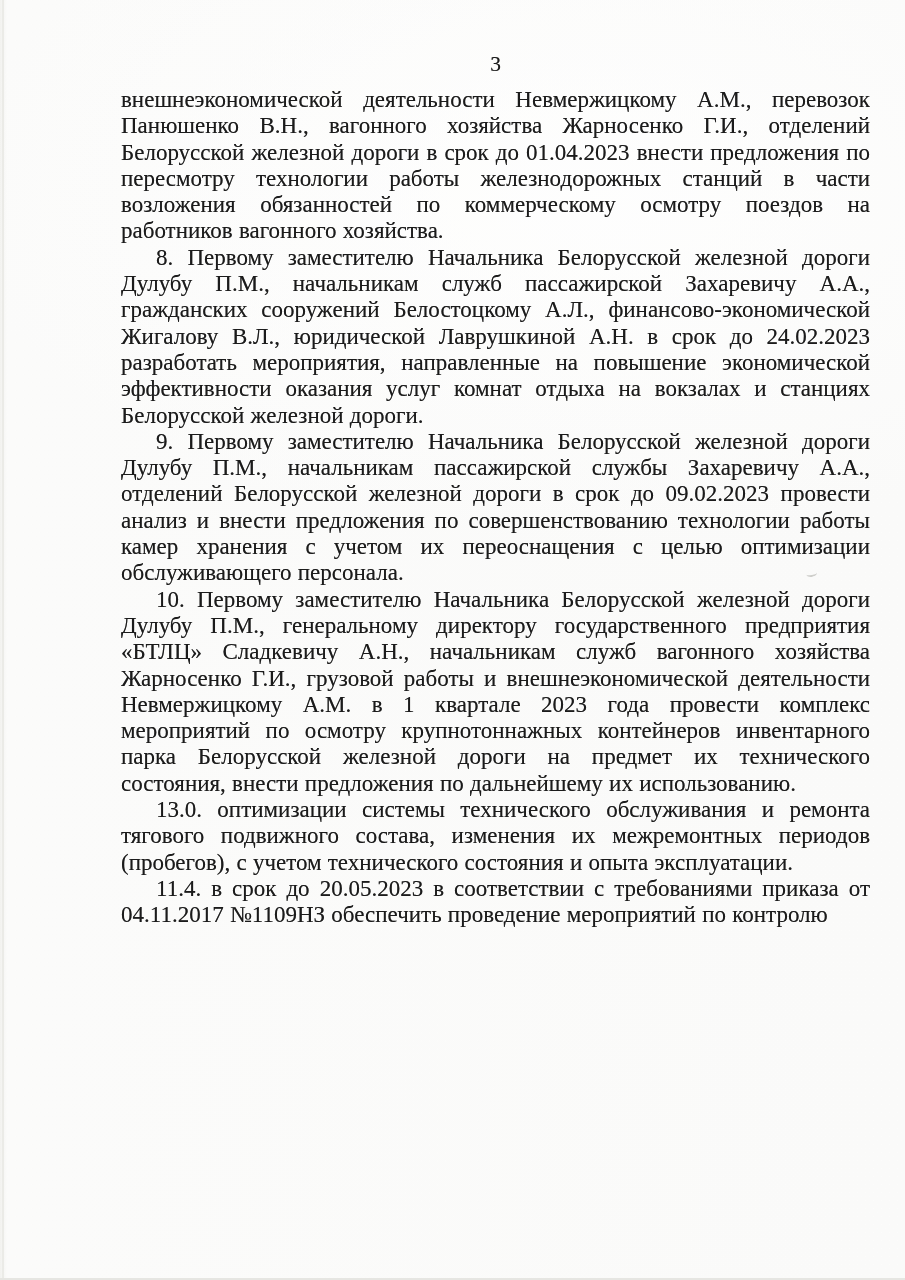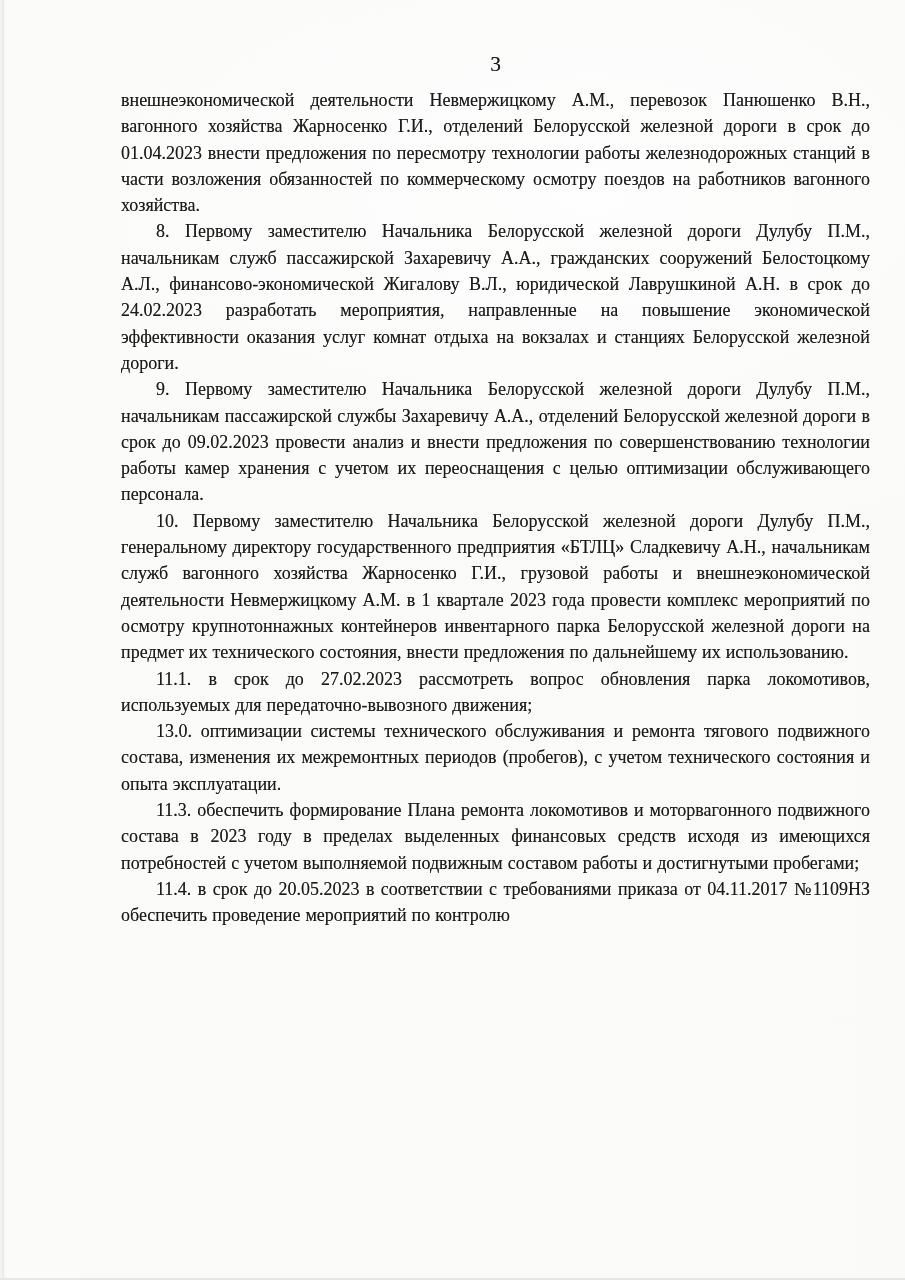--- a/index.html
+++ b/index.html
@@ -45,21 +45,21 @@
     text-shadow: 0 0 0.6px rgba(25,25,25,0.55);
   }
   .doc-body {
     position: absolute;
     top: 87px;
     left: 121px;
     width: 749px;
   }
   .para {
     margin: 0;
-    font-size: 18px;
+    font-size: 23px;
     line-height: 26.3px;
     text-align: justify;
     text-align-last: left;
     text-indent: 35px;
     word-spacing: 0.5px;
     text-shadow: 0 0 0.6px rgba(25,25,25,0.55);
   }
   .para.no-indent {
     text-indent: 0;
   }
@@ -82,23 +82,21 @@
 
   <div class="scan-edge-left"></div>
 
   <div class="page-number">3</div>
 
   <div class="doc-body">
     <p class="para no-indent">внешнеэкономической деятельности Невмержицкому А.М., перевозок Панюшенко В.Н., вагонного хозяйства Жарносенко Г.И., отделений Белорусской железной дороги в срок до 01.04.2023 внести предложения по пересмотру технологии работы железнодорожных станций в части возложения обязанностей по коммерческому осмотру поездов на работников вагонного хозяйства.</p>
     <p class="para">8. Первому заместителю Начальника Белорусской железной дороги Дулубу П.М., начальникам служб пассажирской Захаревичу А.А., гражданских сооружений Белостоцкому А.Л., финансово-экономической Жигалову В.Л., юридической Лаврушкиной А.Н. в срок до 24.02.2023 разработать мероприятия, направленные на повышение экономической эффективности оказания услуг комнат отдыха на вокзалах и станциях Белорусской железной дороги.</p>
     <p class="para">9. Первому заместителю Начальника Белорусской железной дороги Дулубу П.М., начальникам пассажирской службы Захаревичу А.А., отделений Белорусской железной дороги в срок до 09.02.2023 провести анализ и внести предложения по совершенствованию технологии работы камер хранения с учетом их переоснащения с целью оптимизации обслуживающего персонала.</p>
     <p class="para">10. Первому заместителю Начальника Белорусской железной дороги Дулубу П.М., генеральному директору государственного предприятия «БТЛЦ» Сладкевичу А.Н., начальникам служб вагонного хозяйства Жарносенко Г.И., грузовой работы и внешнеэкономической деятельности Невмержицкому А.М. в 1 квартале 2023 года провести комплекс мероприятий по осмотру крупнотоннажных контейнеров инвентарного парка Белорусской железной дороги на предмет их технического состояния, внести предложения по дальнейшему их использованию.</p>
-    <p class="para">11.1. в срок до 27.02.2023 рассмотреть вопрос обновления парка локомотивов, используемых для передаточно-вывозного движения;</p>
     <p class="para">13.0. оптимизации системы технического обслуживания и ремонта тягового подвижного состава, изменения их межремонтных периодов (пробегов), с учетом технического состояния и опыта эксплуатации.</p>
-    <p class="para">11.3. обеспечить формирование Плана ремонта локомотивов и моторвагонного подвижного состава в 2023 году в пределах выделенных финансовых средств исходя из имеющихся потребностей с учетом выполняемой подвижным составом работы и достигнутыми пробегами;</p>
     <p class="para">11.4. в срок до 20.05.2023 в соответствии с требованиями приказа от 04.11.2017 №1109НЗ обеспечить проведение мероприятий по контролю</p>
   </div>
 
   <div class="pencil-tick"></div>
 
   <div class="scan-edge-bottom"></div>
 
 </div>
 
 </body></html>

